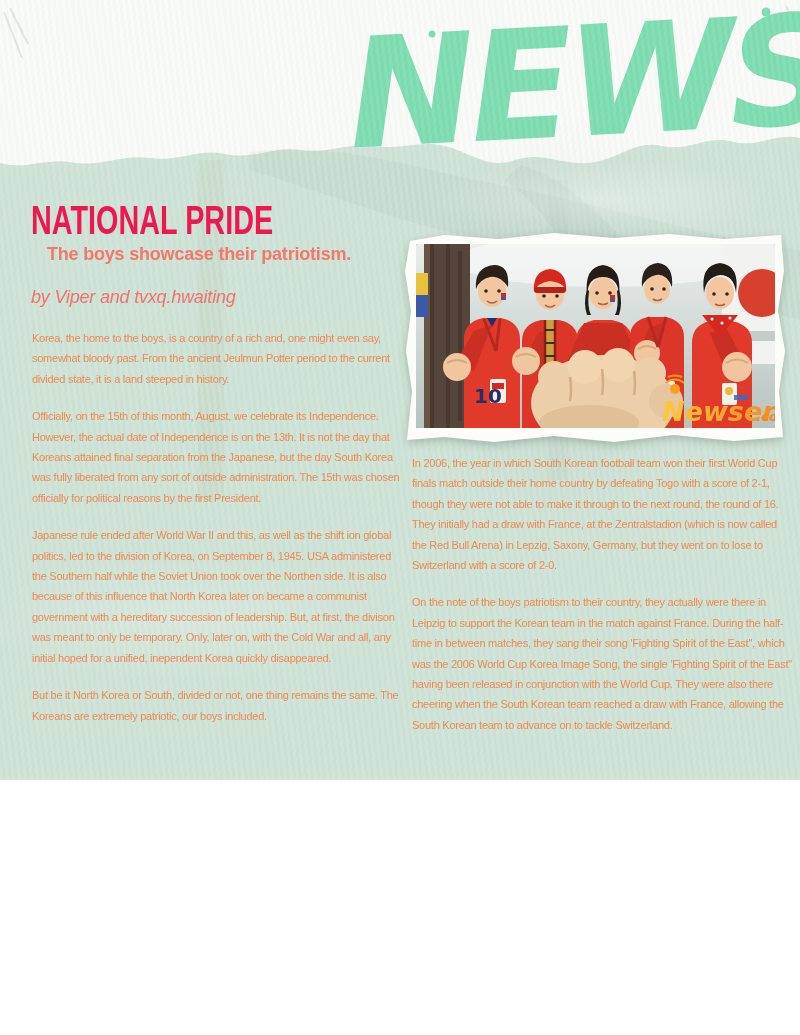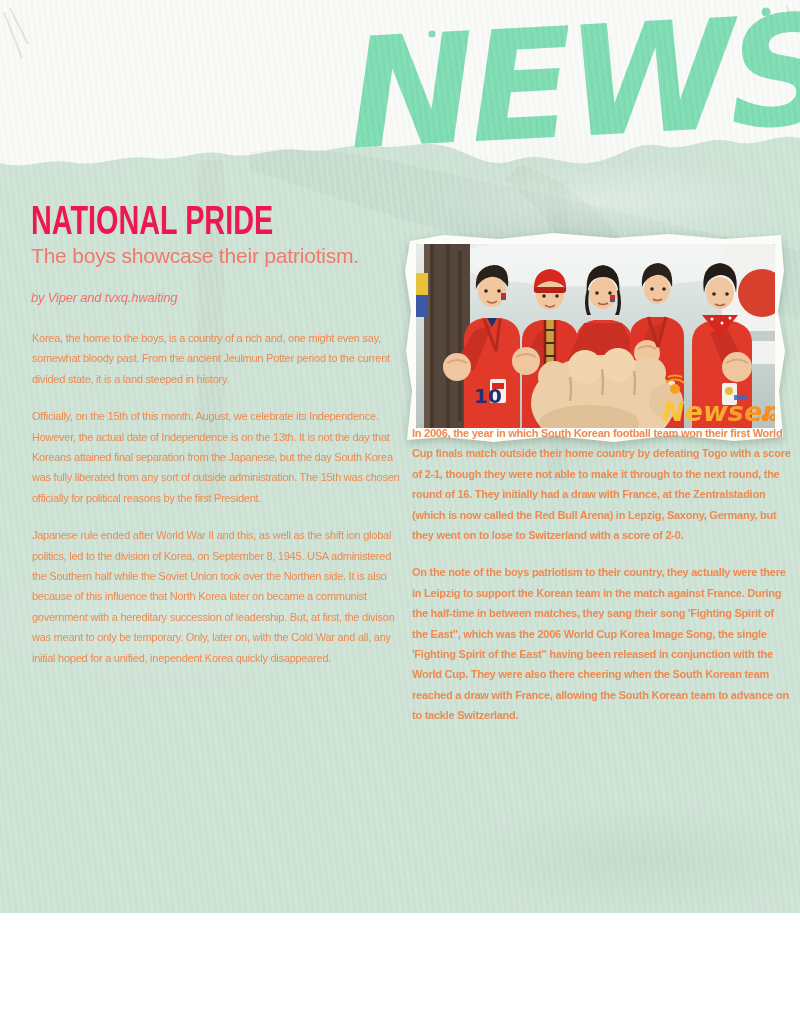--- a/index.html
+++ b/index.html
@@ -1,17 +1,17 @@
 <!DOCTYPE html>
 <html><head>
 <meta charset="utf-8">
 <style>
   html,body{margin:0;padding:0;}
   .page{
-    position:relative; width:800px; height:913px; overflow:hidden;
+    position:relative; width:800px; height:780px; overflow:hidden;
     background:#cfe3d6;
     font-family:"Liberation Sans", sans-serif;
   }
   
   .texture{
     position:absolute; inset:0; pointer-events:none;
     background:
       radial-gradient(240px 60px at 600px 200px, rgba(255,255,255,.35), rgba(255,255,255,0) 70%),
       radial-gradient(300px 90px at 180px 620px, rgba(255,255,255,.18), rgba(255,255,255,0) 70%),
       radial-gradient(260px 80px at 640px 860px, rgba(122,148,132,.10), rgba(255,255,255,0) 70%),
@@ -20,30 +20,30 @@
   }
   .bg-svg{position:absolute; top:0; left:0;}
   .masthead-svg{position:absolute; top:-12px; left:0; overflow:visible;}
 
   .header-block{position:absolute; left:31px; top:200px; width:380px;}
   .page-title{
     margin:0; color:#ed1850; font-weight:bold; font-size:40px; line-height:1;
     letter-spacing:0px; transform:scaleX(.72); transform-origin:left top; white-space:nowrap;
   }
   .page-subtitle{
-    margin:4px 0 0 0; color:#f4776c; font-weight:normal; font-size:21px; line-height:1.15;
+    margin:4px 0 0 16px; color:#f4776c; font-weight:bold; font-size:18px; line-height:1.15;
     letter-spacing:-0.2px;
   }
   .byline{
-    margin-top:22px; color:#f3716a; font-style:italic; font-size:13px; letter-spacing:-0.2px;
+    margin-top:22px; color:#f3716a; font-style:italic; font-size:18px; letter-spacing:-0.2px;
   }
   .col{position:absolute; color:#ef8950; font-size:11px; line-height:20.4px; letter-spacing:-0.25px;}
   .col p{margin:0 0 17px 0;}
   .col-left{left:32px; top:328px; width:374px;}
-  .col-right{left:412px; top:423px; width:380px;font-weight:bold;}
+  .col-right{left:412px; top:453px; width:380px;}
 
   .photo-figure{
     position:absolute; left:385px; top:212px; margin:15px; width:391px; height:221px;
   }
   .photo-figure svg{filter:drop-shadow(0 3px 4px rgba(80,104,90,.35));}
 
   .bottom-rule{
     position:absolute; left:0; top:1029px; width:800px; height:3px;
     background:rgba(154,178,163,.55);
   }
@@ -228,20 +228,21 @@
       <path fill-rule="evenodd" fill="#fcfdf8" d="M6,10 L40,4 L95,8 L150,2 L210,7 L265,3 L320,8 L377,4 L380,40 L374,80 L381,120 L375,160 L379,206
            L330,210 L270,204 L210,211 L150,205 L90,211 L40,206 L3,209 L8,160 L2,120 L7,80 L1,40 Z
            M12,13 H371 V197 H12 Z"></path>
     </svg>
   </figure>
 
   <main class="col col-left">
     <p>Korea, the home to the boys, is a country of a rich and, one might even say, somewhat bloody past. From the ancient Jeulmun Potter period to the current divided state, it is a land steeped in history.</p>
     <p>Officially, on the 15th of this month, August, we celebrate its Independence. However, the actual date of Independence is on the 13th. It is not the day that Koreans attained final separation from the Japanese, but the day South Korea was fully liberated from any sort of outside administration. The 15th was chosen officially for political reasons by the first President.</p>
     <p>Japanese rule ended after World War II and this, as well as the shift ion global politics, led to the division of Korea, on September 8, 1945. USA administered the Southern half while the Soviet Union took over the Northen side. It is also because of this influence that North Korea later on became a communist government with a hereditary succession of leadership. But, at first, the divison was meant to only be temporary. Only, later on, with the Cold War and all, any initial hoped for a unified, inependent Korea quickly disappeared.</p>
+    <p>But be it North Korea or South, divided or not, one thing remains the same. The Koreans are extremely patriotic, our boys included.</p>
   </main>
 
   <section class="col col-right">
     <p>In 2006, the year in which South Korean football team won their first World Cup finals match outside their home country by defeating Togo with a score of 2-1, though they were not able to make it through to the next round, the round of 16. They initially had a draw with France, at the Zentralstadion (which is now called the Red Bull Arena) in Lepzig, Saxony, Germany, but they went on to lose to Switzerland with a score of 2-0.</p>
     <p>On the note of the boys patriotism to their country, they actually were there in Leipzig to support the Korean team in the match against France. During the half-time in between matches, they sang their song 'Fighting Spirit of the East", which was the 2006 World Cup Korea Image Song, the single 'Fighting Spirit of the East" having been released in conjunction with the World Cup. They were also there cheering when the South Korean team reached a draw with France, allowing the South Korean team to advance on to tackle Switzerland.</p>
   </section>
 
   <div class="bottom-rule"></div>
 </div>
 

